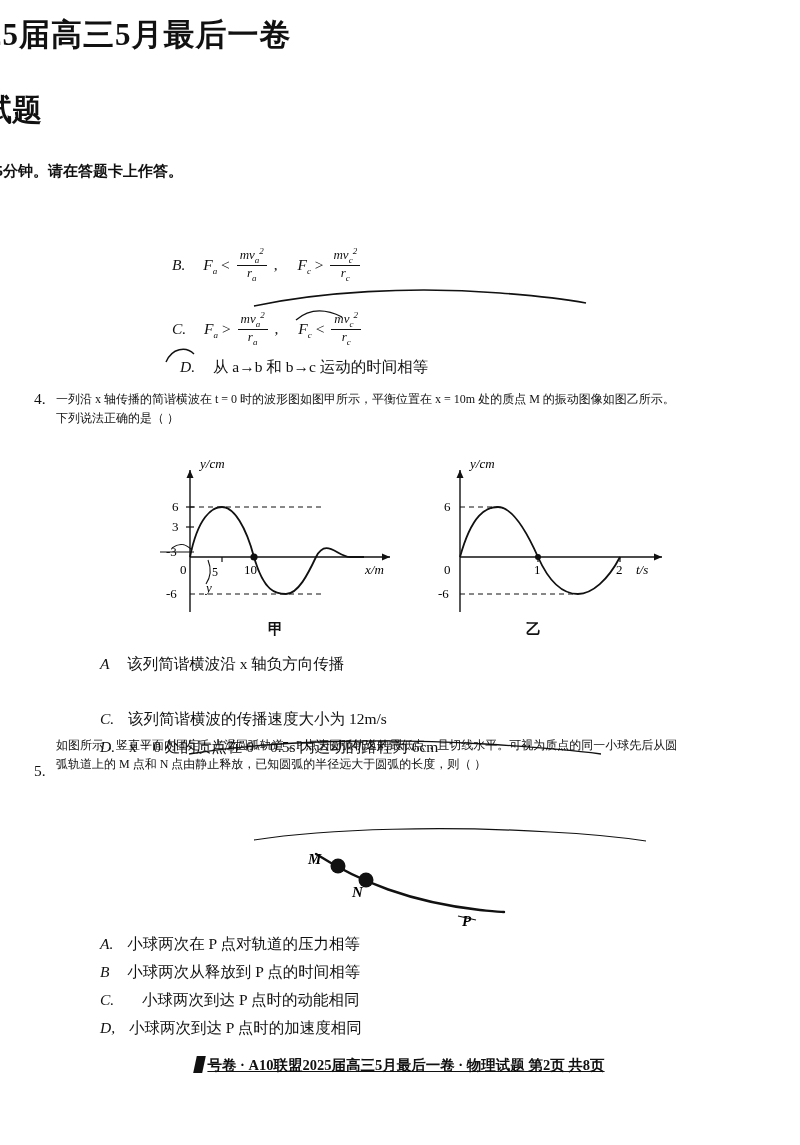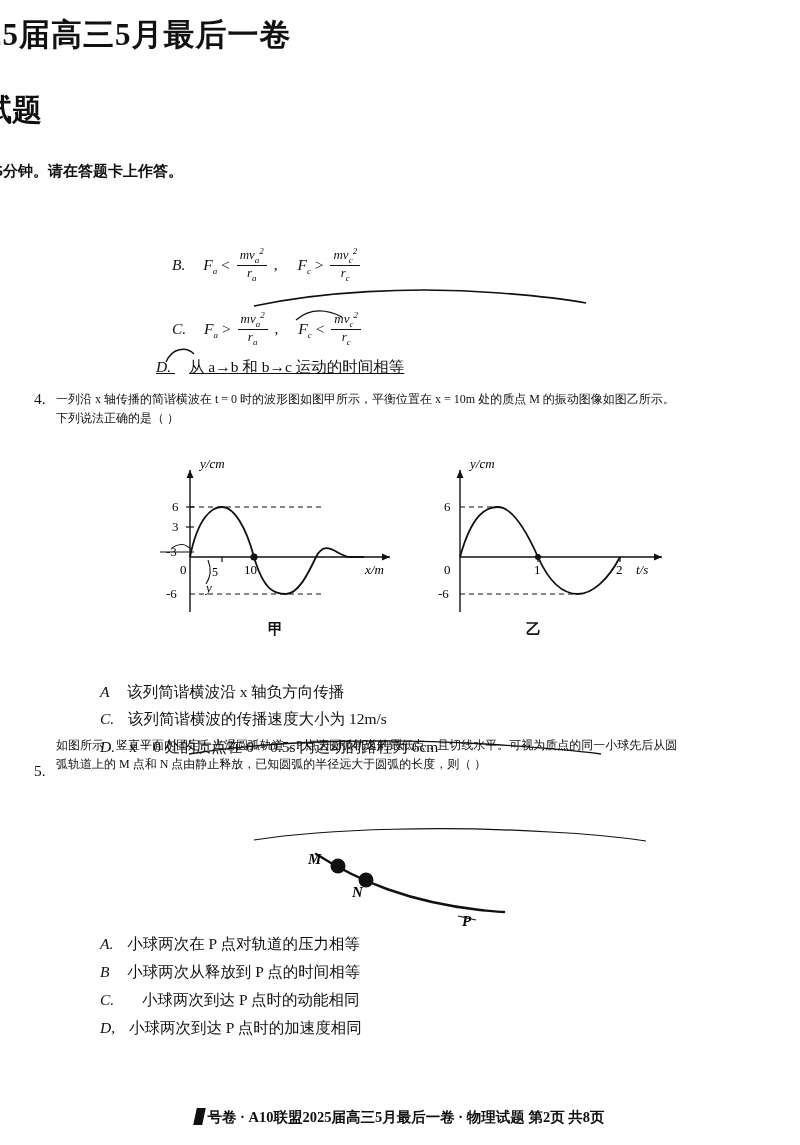--- a/index.html
+++ b/index.html
@@ -104,25 +104,26 @@
   .fig-cap {
     position: absolute;
     font-size: 15px;
     font-weight: bold;
   }
 
   
   .footer {
     position: absolute;
     left: 0;
-    top: 1108px;
+    top: 1056px;
     width: 800px;
     text-align: center;
     font-size: 14.5px;
     font-weight: bold;
+    text-decoration: underline;
   }
   .footer-mark {
     display: inline-block;
     width: 9px;
     height: 17px;
     background: #111;
     transform: skewX(-12deg);
     margin-right: 3px;
     vertical-align: -3px;
   }
@@ -171,21 +172,21 @@
       <span>,</span>
       <span style="margin-left:16px;" class="it">F</span><sub class="sm">c</sub>
       <span>&lt;</span>
       <span class="frac">
         <span class="num"><span>mv</span><sub class="sm">c</sub><sup class="sm">2</sup></span>
         <span class="den"><span>r</span><sub class="sm">c</sub></span>
       </span>
     </span>
   </div>
 
-  <div class="line" style="left:156px; top:355px;text-decoration:underline;">
+  <div class="line" style="left:180px; top:355px;">
     <span class="opt-label">D.</span>
     <span style="margin-left:14px;">从 a→b 和 b→c 运动的时间相等</span>
   </div>
 
   <div class="svgwrap" style="left:250px; top:280px;">
     <svg width="340" height="40" viewBox="0 0 340 40">
       <path d="M4 26 C70 12, 160 6, 250 13 C290 16, 320 20, 336 23" stroke="#111" stroke-width="1.6" fill="none"></path>
     </svg>
   </div>
   <div class="svgwrap" style="left:290px; top:300px;">
@@ -259,21 +260,21 @@
       <text x="186" y="122" font-family="Liberation Serif, serif" font-size="13">2</text>
       <line x1="108" y1="105" x2="108" y2="110" stroke="#111" stroke-width="1.2"></line>
       <line x1="190" y1="105" x2="190" y2="110" stroke="#111" stroke-width="1.2"></line>
 
       <path d="M30 105 C42 62, 56 55, 68 55 C82 55, 96 78, 108 105 C120 132, 134 142, 148 142 C162 142, 178 128, 190 105" stroke="#111" stroke-width="1.8" fill="none"></path>
       <circle cx="108" cy="105" r="3" fill="#111"></circle>
     </svg>
   </div>
   <div class="fig-cap" style="left:526px; top:620px;">乙</div>
 
-  <div class="line" style="left:100px; top:680px;">
+  <div class="line" style="left:100px; top:652px;">
     <span class="opt-label">A</span>
     <span style="margin-left:14px;">该列简谐横波沿 x 轴负方向传播</span>
   </div>
   <div class="line" style="left:100px; top:707px;">
     <span class="opt-label">C.</span>
     <span style="margin-left:10px;">该列简谐横波的传播速度大小为 12m/s</span>
   </div>
   <div class="line" style="left:100px; top:735px;">
     <span class="opt-label">D.</span>
     <span style="margin-left:10px;">x = 0 处的质点在 0 ~ 0.5s 内运动的路程为 6cm</span>

